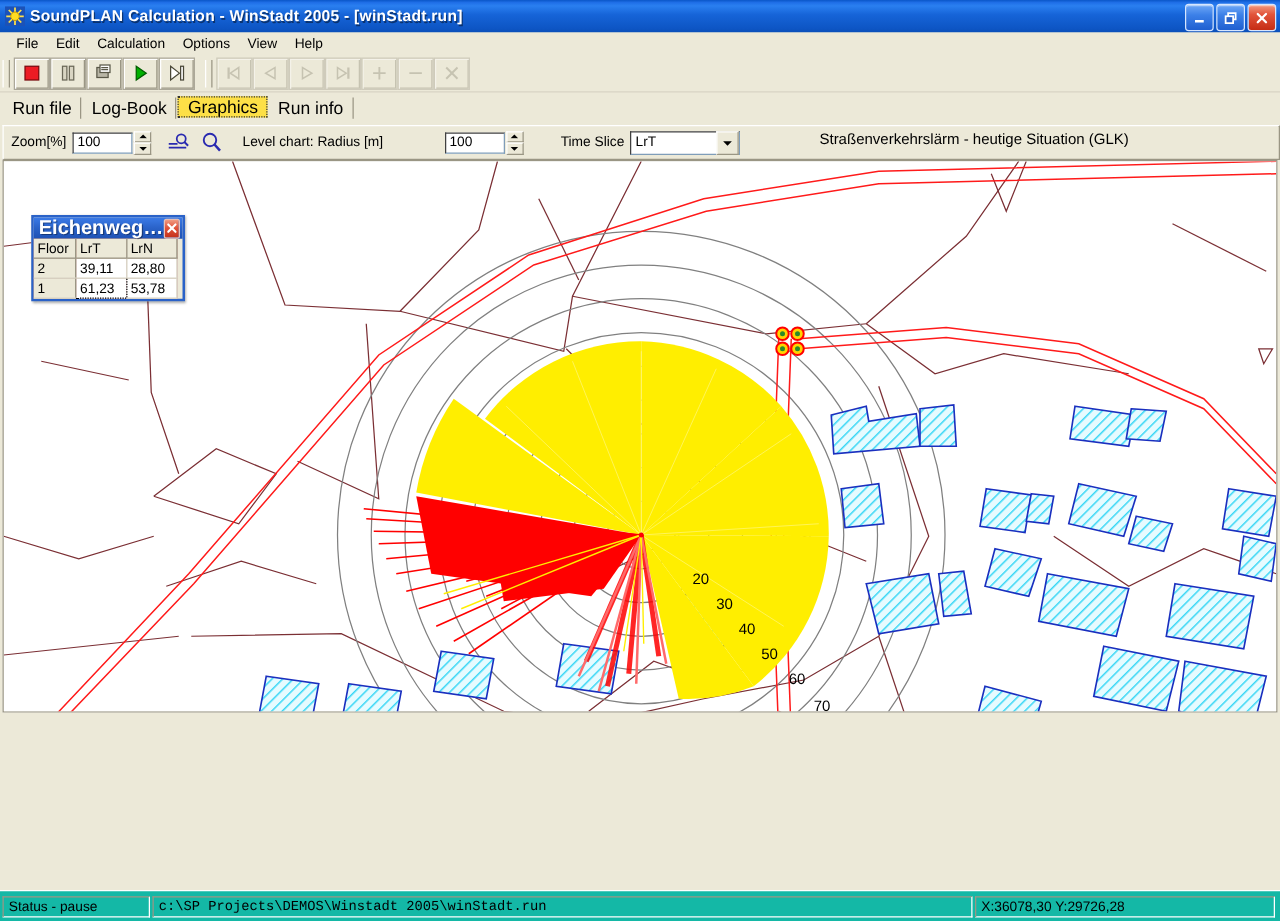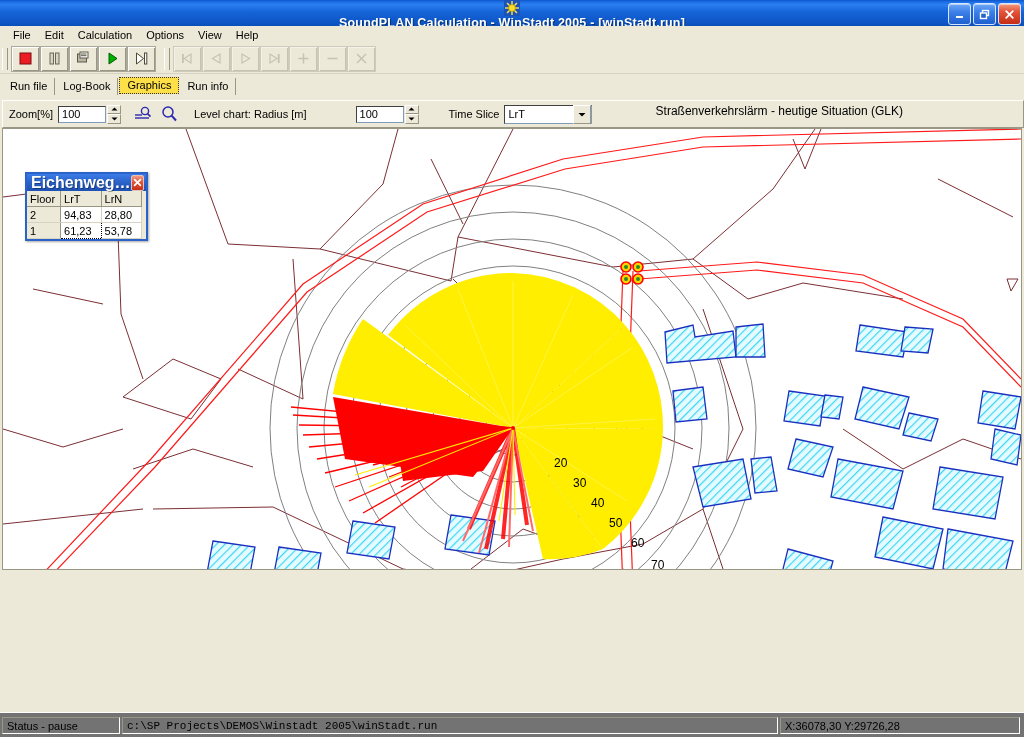--- a/index.html
+++ b/index.html
@@ -8,21 +8,21 @@
     font-family:"Liberation Sans","DejaVu Sans",sans-serif;
     font-size:11px;color:#000;
     -webkit-font-smoothing:none;
   }
   #app{position:relative;width:1024px;height:737px;background:#ece9d8;overflow:hidden;}
 
   
   .titlebar{
     position:absolute;left:0;top:0;width:1024px;height:26px;
     background:linear-gradient(180deg,#0a56c8 0%,#1f6fe8 8%,#2a7ff0 18%,#1664d8 45%,#0d55c4 88%,#0b4fb8 100%);
-    display:flex;align-items:center;flex-direction:column;
+    display:flex;align-items:center;
   }
   .titlebar .ico{
     width:16px;height:16px;margin:0 4px 0 4px;position:relative;flex:0 0 auto;
   }
   .sun{position:absolute;left:0;top:0;width:16px;height:16px;}
   .title-text{
     color:#fff;font-weight:bold;font-size:12.5px;
     text-shadow:1px 1px 0 rgba(0,0,0,.45);
     white-space:nowrap;letter-spacing:.2px;
   }
@@ -64,21 +64,21 @@
   .tbtn.dis{opacity:.45;cursor:default;}
   .tbsep{width:6px;}
 
   
   .tabstrip{
     position:absolute;left:0;top:75px;width:1024px;height:20px;
     background:#ece9d8;display:flex;align-items:flex-end;padding-left:3px;
   }
   .tab{
     height:17px;line-height:17px;padding:0 7px;margin-right:1px;
-    font-size:11px;background:#ece9d8;cursor:pointer;
+    font-size:14px;background:#ece9d8;cursor:pointer;
     border-right:1px solid #9a9684;
   }
   .tab.active{
     border:1px dotted #333;height:15px;line-height:15px;
     background:#fde047;margin-bottom:1px;
   }
 
   
   .optbar{
     position:absolute;left:2px;top:100px;width:1020px;height:26px;
@@ -147,21 +147,21 @@
   table.fwt td{
     border:1px solid #d7d3c3;border-top:none;border-left:none;
     padding:0 3px;height:15px;background:#fff;
   }
   table.fwt td.hdrcol{background:#ece9d8;border-right:1px solid #9a9684;}
   table.fwt td.sel{border:1px dotted #000;}
 
   
   .statusbar{
     position:absolute;left:0;bottom:0;width:1024px;height:24px;
-    background:#737373;border-top:1px solid #fff;
+    background:#14b8a6;border-top:1px solid #fff;
     display:flex;align-items:center;
   }
   .sbcell{
     height:17px;line-height:17px;font-size:11px;padding-left:4px;
     border:1px solid #9a9684;border-right-color:#fff;border-bottom-color:#fff;
     box-sizing:border-box;margin-right:2px;white-space:nowrap;overflow:hidden;
   }
   .sb1{width:118px;margin-left:2px;}
   .sb2{flex:1;font-family:Liberation Mono, monospace;}
   .sb3{width:240px;margin-right:4px;}
@@ -601,21 +601,21 @@
       <thead>
         <tr>
           <th style="width:30px">Floor</th>
           <th style="width:42px">LrT</th>
           <th style="width:42px">LrN</th>
         </tr>
       </thead>
       <tbody>
         <tr>
           <td class="hdrcol">2</td>
-          <td>94,83</td>
+          <td>39,11</td>
           <td>28,80</td>
         </tr>
         <tr>
           <td class="hdrcol">1</td>
           <td class="sel">61,23</td>
           <td>53,78</td>
         </tr>
       </tbody>
     </table>
   </div>

